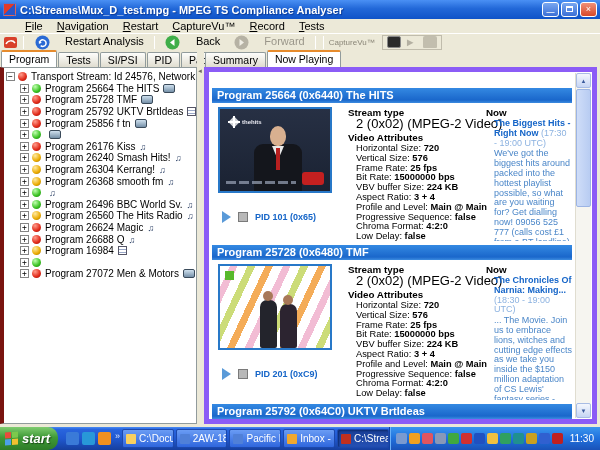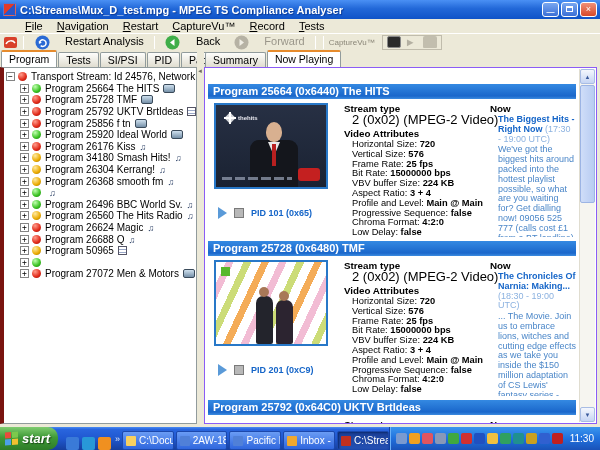--- a/index.html
+++ b/index.html
@@ -53,21 +53,21 @@
 .lamp.red{background:radial-gradient(circle at 35% 30%,#ff9c8c,#e02818 60%,#8c1008);}
 .lamp.green{background:radial-gradient(circle at 35% 30%,#c0ffb0,#38c020 60%,#187010);}
 .lamp.amber{background:radial-gradient(circle at 35% 30%,#ffe9a0,#eaaa00 60%,#8c6600);}
 .tlabel{overflow:hidden;}
 .ticon{margin-left:4px;flex:none;}
 .ticon.tv{width:12px;height:9px;border:1px solid #3a4a5a;background:linear-gradient(#cfe0ee,#7590a8);border-radius:2px;}
 .ticon.music::before{content:"♫";font-size:9px;color:#243a60;}
 .ticon.data{width:9px;height:9px;border:1px solid #556;background:repeating-linear-gradient(to bottom,#fff 0 2px,#9aa8c8 2px 3px);}
 
 
-.content{flex:1;border:1px solid #8b5cf6;background:#fff;overflow:hidden;position:relative;padding:16px 20px 6px 3px;}
+.content{flex:1;border:5px solid #8b5cf6;background:#fff;overflow:hidden;position:relative;padding:16px 20px 6px 3px;}
 .prog-header{height:15px;background:linear-gradient(to bottom,#3489e2 0%,#1a67cb 80%,#3d8ce0 100%);color:#fff;font-weight:bold;font-size:11px;padding:1px 5px;white-space:nowrap;overflow:hidden;}
 .prog-body{display:flex;padding:4px 0 0 6px;overflow:hidden;}
 .b1 .prog-body{height:138px;}
 .b2 .prog-body{height:140px;}
 .gap{height:4px;}
 .col-thumb{width:122px;flex:none;}
 .thumb{width:114px;height:86px;border:2px solid #2878c8;position:relative;overflow:hidden;}
 .thumb1{background:linear-gradient(#273044,#1a2232);}
 .burst{position:absolute;left:8px;top:7px;width:12px;height:12px;}
 .burst::before,.burst::after{content:"";position:absolute;left:5px;top:0;width:2px;height:12px;background:#fff;}
@@ -88,36 +88,36 @@
 .p2{left:60px;height:44px;background:#2c2430;}
 .pid-row{display:flex;align-items:center;margin-top:18px;gap:7px;padding-left:4px;}
 .play-btn{width:0;height:0;border-left:9px solid #5a9ad8;border-top:6px solid transparent;border-bottom:6px solid transparent;}
 .stop-btn{width:10px;height:10px;background:#b8b8b8;border:1px solid #7a7a7a;}
 .pid-label{color:#1565c8;font-weight:bold;font-size:9px;}
 .col-mid{width:128px;flex:none;margin-left:8px;}
 .sec-title{font-size:9.8px;font-weight:bold;line-height:11px;margin-bottom:1px;white-space:nowrap;}
 .val-line{font-size:13px;line-height:10px;padding-left:8px;margin-bottom:3px;white-space:nowrap;}
 .attr-line{font-size:9.3px;line-height:9.8px;padding-left:8px;white-space:nowrap;}
 .attr-line b{font-weight:bold;}
-.col-now{flex:1;margin-left:18px;font-size:9px;line-height:9.8px;overflow:hidden;}
+.col-now{flex:1;margin-left:10px;font-size:9px;line-height:9.8px;overflow:hidden;}
 .now-block{padding-left:8px;margin-bottom:3px;}
 .link-bold{color:#1565c8;font-weight:bold;}
 .time{color:#8cb2e0;}
 .desc{color:#4a86c8;margin-top:1px;}
 .thumb-start{width:114px;height:10px;border:2px solid #2878c8;border-bottom:none;background:#fff;margin-top:4px;}
 
 
 .vscroll{position:absolute;top:1px;right:1px;bottom:1px;width:16px;background:#f6f5f0;border-left:1px solid #e0ddd0;}
 .varrow{position:absolute;left:0;width:15px;height:15px;background:linear-gradient(to bottom,#f4f7fd,#c6d5f4);border:1px solid #a8bce4;border-radius:2px;text-align:center;font-size:6px;line-height:14px;color:#3a5a9c;}
 .varrow.up{top:0;}
 .varrow.down{bottom:0;}
 .vthumb{position:absolute;left:0;top:16px;width:15px;height:118px;background:linear-gradient(to right,#cfddf8,#b8ccf2);border:1px solid #9cb4e4;border-radius:2px;}
 
 
-.taskbar{position:absolute;left:0;right:0;bottom:0;height:23px;background:linear-gradient(to bottom,#4a8cf4 0%,#2965de 10%,#2058d0 50%,#163f9e 100%);display:flex;align-items:flex-end;}
+.taskbar{position:absolute;left:0;right:0;bottom:0;height:23px;background:linear-gradient(to bottom,#4a8cf4 0%,#2965de 10%,#2058d0 50%,#163f9e 100%);display:flex;align-items:center;}
 .start{height:23px;width:58px;flex:none;background:linear-gradient(to bottom,#7fcc70 0%,#3f9a37 45%,#2e7d28 100%);border-radius:0 10px 10px 0;display:flex;align-items:center;color:#fff;font-weight:bold;font-style:italic;font-size:13px;padding-left:5px;gap:4px;text-shadow:1px 1px 1px #1c4a18;}
 .flag{width:13px;height:13px;display:grid;grid-template-columns:6px 6px;grid-template-rows:6px 6px;gap:1px;transform:skewY(-4deg);}
 .flag i{display:block;}
 .flag .f1{background:#e84c3c;}.flag .f2{background:#7cc94c;}.flag .f3{background:#4ca0e8;}.flag .f4{background:#f0c030;}
 .qlaunch{display:flex;align-items:center;gap:3px;padding:0 4px 0 8px;flex:none;}
 .ql-ico{width:13px;height:13px;border-radius:2px;}
 .chev{color:#dce8fc;font-size:9px;margin:0 2px 6px 0;}
 .taskbtns{display:flex;gap:2px;flex:1;overflow:hidden;align-items:center;}
 .taskbtn{height:19px;min-width:0;flex:1;max-width:60px;background:linear-gradient(to bottom,#6a9cf4,#2f66dd);border:1px solid #1c48ac;border-radius:2px;color:#fff;font-size:10px;display:flex;align-items:center;gap:3px;padding:0 3px;white-space:nowrap;overflow:hidden;}
 .taskbtn.active{background:linear-gradient(to bottom,#1b3f96,#2450b4);box-shadow:inset 1px 1px 2px #0c2a6e;}
@@ -254,37 +254,36 @@
               <span class="expander">+</span>
               <span class="lamp red"></span>
               <span class="tlabel">Program 25856 f tn</span>
               <span class="ticon tv"></span>
             </div>
 
             <div class="trow">
               <span class="indent"></span>
               <span class="expander">+</span>
               <span class="lamp green"></span>
-              <span class="tlabel">Program 25920 Ideal World</span>
               <span class="ticon tv"></span>
             </div>
 
             <div class="trow">
               <span class="indent"></span>
               <span class="expander">+</span>
               <span class="lamp red"></span>
               <span class="tlabel">Program 26176 Kiss</span>
               <span class="ticon music"></span>
             </div>
 
             <div class="trow">
               <span class="indent"></span>
               <span class="expander">+</span>
               <span class="lamp amber"></span>
-              <span class="tlabel">Program 34180 Smash Hits!</span>
+              <span class="tlabel">Program 26240 Smash Hits!</span>
               <span class="ticon music"></span>
             </div>
 
             <div class="trow">
               <span class="indent"></span>
               <span class="expander">+</span>
               <span class="lamp amber"></span>
               <span class="tlabel">Program 26304 Kerrang!</span>
               <span class="ticon music"></span>
             </div>
@@ -333,21 +332,21 @@
               <span class="expander">+</span>
               <span class="lamp red"></span>
               <span class="tlabel">Program 26688 Q</span>
               <span class="ticon music"></span>
             </div>
 
             <div class="trow">
               <span class="indent"></span>
               <span class="expander">+</span>
               <span class="lamp amber"></span>
-              <span class="tlabel">Program 50965</span>
+              <span class="tlabel">Program 16984</span>
               <span class="ticon data"></span>
             </div>
 
             <div class="trow">
               <span class="indent"></span>
               <span class="expander">+</span>
               <span class="lamp green"></span>
 
             </div>
 

